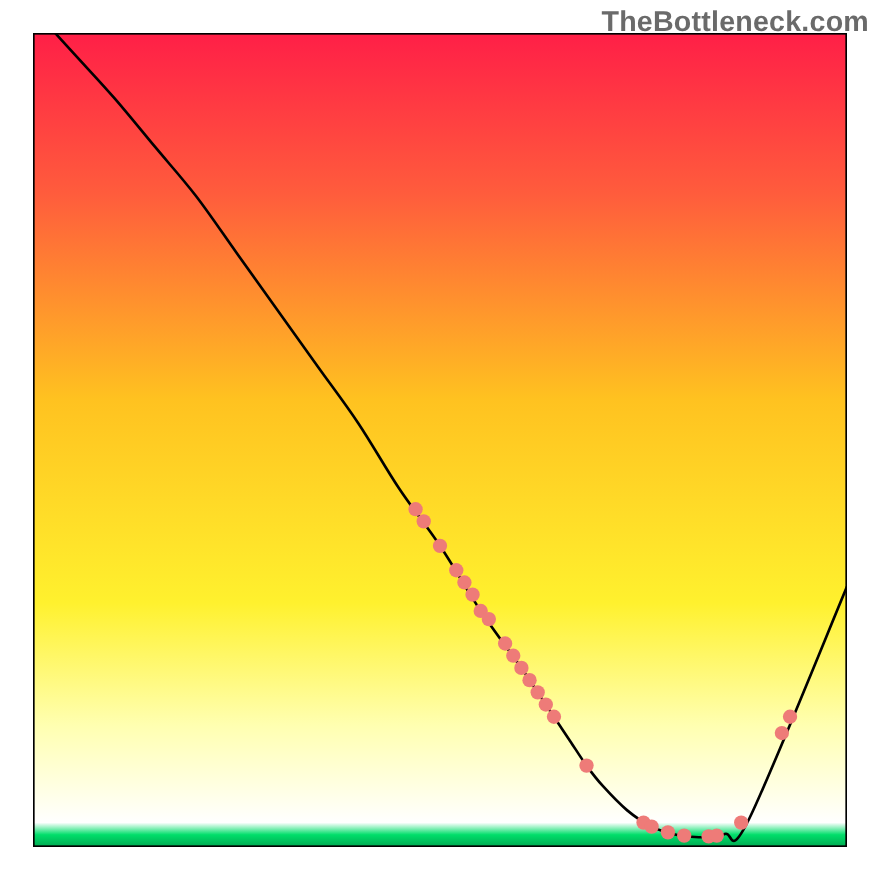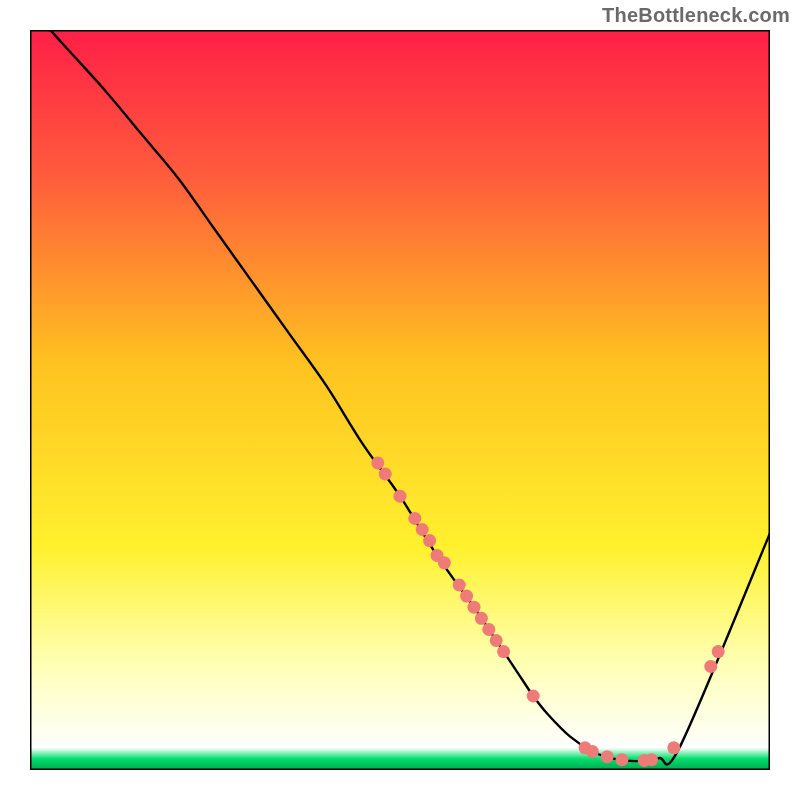--- a/index.html
+++ b/index.html
@@ -8,21 +8,21 @@
     width: 800px;
     height: 800px;
     overflow: hidden;
     font-family: Arial, Helvetica, sans-serif;
     background: #ffffff;
   }
   .watermark {
     position: absolute;
     top: 4px;
     right: 10px;
-    font-size: 20px;
+    font-size: 26px;
     font-weight: bold;
     color: #6a6a6a;
     letter-spacing: 0.2px;
     z-index: 5;
     text-align: right;
   }
   .plot-area {
     position: absolute;
     top: 30px;
     left: 30px;

